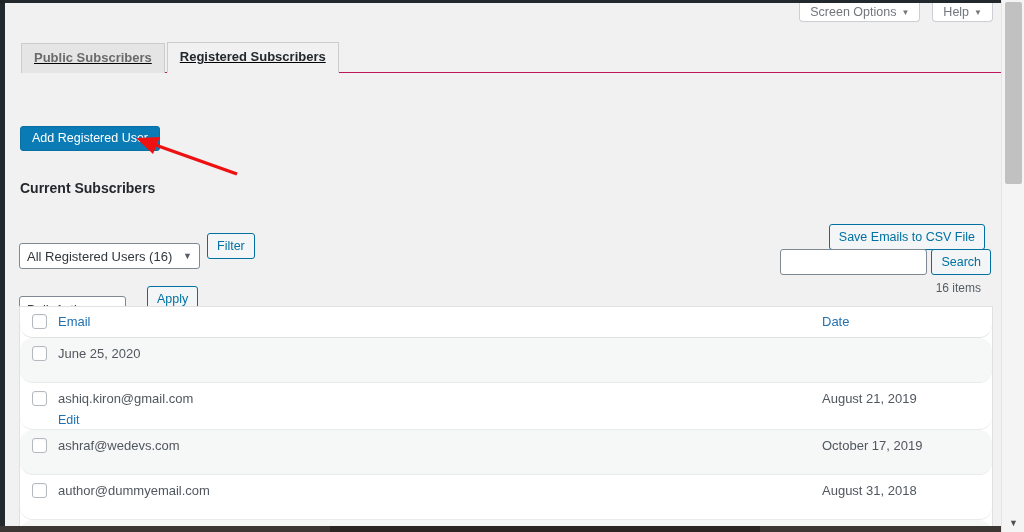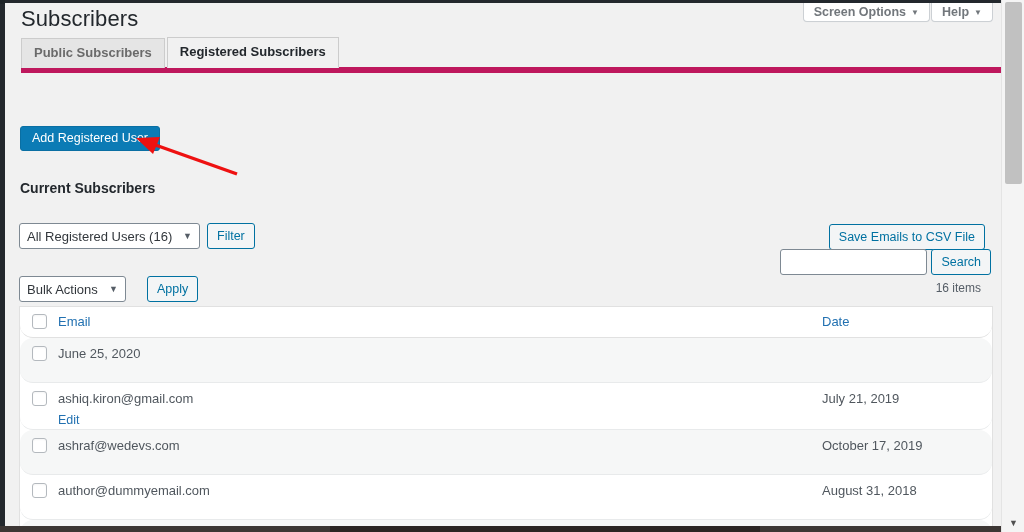--- a/index.html
+++ b/index.html
@@ -42,21 +42,21 @@
     position: absolute;
     left: 5px; top: 0;
     width: 996px; height: 532px;
     background: #f1f1f1;
     overflow: hidden;
   }
 
   
   .meta-box-row {
     position: absolute; right: 8px; top: 3px;
-    display: flex; gap: 1px; align-items: flex-start; font-weight: bold;
+    display: flex; gap: 12px; align-items: flex-start;
   }
   .meta-toggle {
     background: #fff;
     border: 1px solid #ccd0d4;
     border-top: none;
     border-radius: 0 0 4px 4px;
     color: #72777c;
     font-size: 12.5px;
     line-height: 1;
     padding: 6px 10px 6px 10px;
@@ -74,23 +74,24 @@
     font-weight: 400;
     color: #23282d;
     letter-spacing: .1px;
   }
 
   
   .nav-tabs {
     position: absolute; left: 16px; top: 44px;
     width: 980px;
     height: 29px;
-    border-bottom: 6px solid #be185d;
+    border-bottom: 1px solid #be185d;
     display: flex;
     align-items: flex-end;
+    text-decoration: underline;
   }
   .nav-tab {
     display: inline-block;
     border: 1px solid #ccc;
     border-bottom: none;
     background: #e5e5e5;
     color: #6a6a6a;
     font-size: 13px;
     font-weight: 600;
     padding: 6px 12px 7px 12px;
@@ -148,21 +149,21 @@
     border: 1px solid #7e8993;
     border-radius: 3px;
     color: #32373c;
     font-size: 13px;
     font-family: "Liberation Sans", sans-serif;
     height: 26px;
     padding: 0 26px 0 7px;
     cursor: pointer;
     min-width: 60px;
   }
-  .select-wrap { position: relative; display: inline-block; }
+  .select-wrap { position: relative; display: inline-block; margin-top: 20px; }
   .select-wrap .chev {
     position: absolute; right: 8px; top: 50%;
     transform: translateY(-50%);
     pointer-events: none;
     color: #555d66;
     font-size: 9px;
   }
   .btn-secondary {
     background: #f3f5f6;
     border: 1px solid #0071a1;
@@ -332,21 +333,20 @@
       <div class="meta-toggle">
         <span>Screen Options</span>
         <span class="caret">▼</span>
       </div>
       <div class="meta-toggle">
         <span>Help</span>
         <span class="caret">▼</span>
       </div>
     </div>
 
-    <h1 class="page-title">Subscribers</h1>
 
     <div class="nav-tabs">
       <span class="nav-tab">Public Subscribers</span>
       <span class="nav-tab active">Registered Subscribers</span>
     </div>
 
 
     <button class="btn-primary">Add Registered User</button>
 
     <svg class="arrow-annotation" viewBox="0 0 130 56">
@@ -409,21 +409,21 @@
       </div>
 
       <div class="tbl-row">
         <div class="cell-cb">
           <span class="cb"></span>
         </div>
         <div class="cell-email">
           <span>ashiq.kiron@gmail.com</span>
           <span class="row-action">Edit</span>
         </div>
-        <div class="cell-date">July 21, 2019</div>
+        <div class="cell-date">August 21, 2019</div>
       </div>
 
       <div class="tbl-row alt">
         <div class="cell-cb">
           <span class="cb"></span>
         </div>
         <div class="cell-email">ashraf@wedevs.com</div>
         <div class="cell-date">October 17, 2019</div>
       </div>
 

